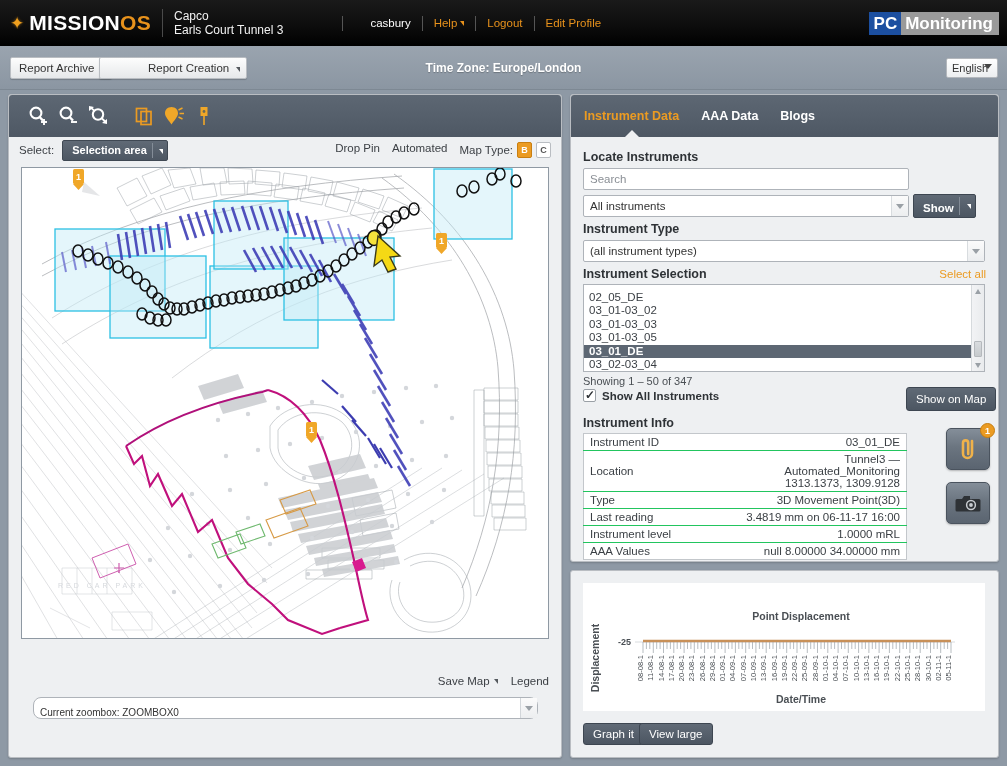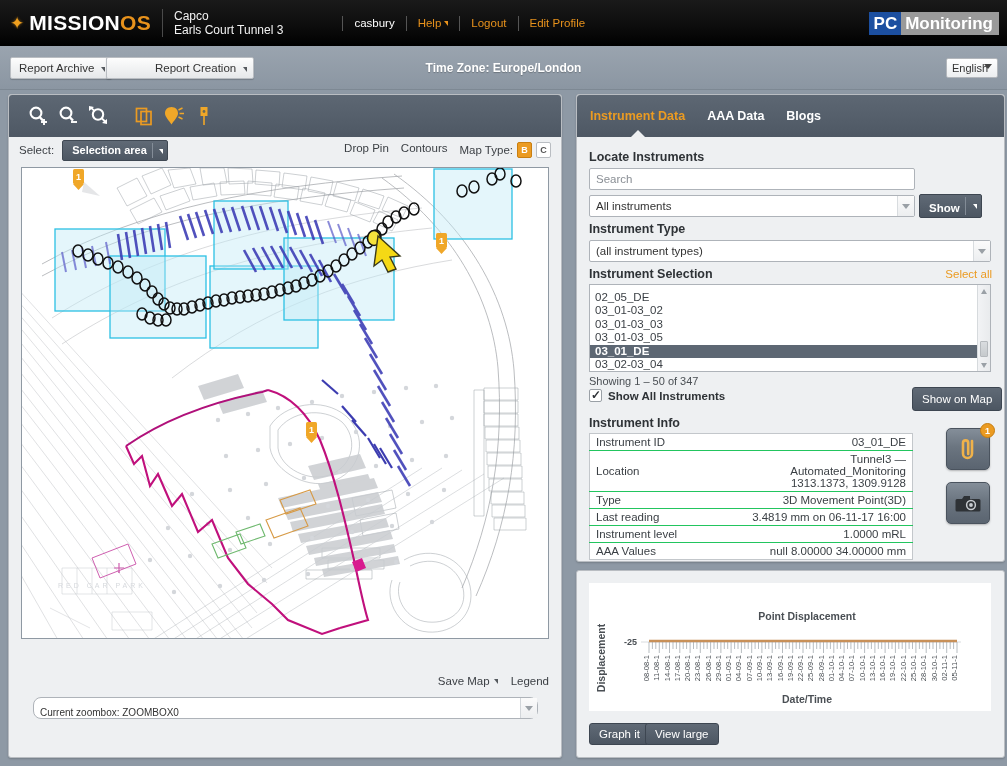--- a/index.html
+++ b/index.html
@@ -30,21 +30,21 @@
   .vdiv { width: 1px; height: 28px; background: #4a4a4a; margin: 0 11px; }
   .project { color: #f2f2f2; line-height: 14px; font-size: 12px; }
   .project .p1 { display: block; }
   .project .p2 { display: block; }
 
   .hdr-links {
     display: flex; align-items: center; margin-left: 48px; gap: 0;
     font-size: 11.5px;
   }
   .hdr-links .sep { width: 1px; height: 15px; background: #555; margin: 0 11px; }
-  .user { color: #ffffff; }
+  .user { color: #ffffff; margin-left: 16px; }
   .hlink { color: #e8921c; text-decoration: none; cursor: pointer; }
   .caret-s {
     display: inline-block; width: 0; height: 0; margin-left: 3px;
     border-left: 4px solid transparent; border-top: 5px solid #e8921c;
     vertical-align: 1px;
   }
 
   .pclogo {
     position: absolute; right: 8px; top: 12px; height: 23px;
     display: flex; align-items: stretch; font-size: 17px; font-weight: bold;
@@ -68,21 +68,21 @@
     border: 1px solid #b9bdc2; border-radius: 2px;
     font-size: 11.5px; color: #333; padding: 0 17px 0 8px;
     display: flex; align-items: center; cursor: pointer;
     box-shadow: 0 1px 1px rgba(0,0,0,.18);
   }
   .mbtn .cd {
     position: absolute; right: 6px; top: 9px; width: 0; height: 0;
     border-left: 4px solid transparent; border-top: 5px solid #55595e;
   }
   #rep-archive { left: 10px; }
-  #rep-creation { left: 106px; padding-left: 48px; }
+  #rep-creation { left: 99px; padding-left: 48px; }
   .tz {
     position: absolute; left: 0; top: 0; width: 1007px; height: 44px;
     display: flex; align-items: center; justify-content: center;
     color: #ffffff; font-weight: bold; font-size: 12px;
     text-shadow: 0 1px 1px rgba(0,0,0,.25);
     pointer-events: none;
   }
   .langsel {
     position: absolute; right: 9px; top: 12px; width: 52px; height: 20px;
     background: linear-gradient(180deg,#fff 0%,#eceef0 100%);
@@ -171,21 +171,20 @@
   .zoombox .zcd i {
     width: 0; height: 0; border-left: 4px solid transparent;
     border-right: 4px solid transparent; border-top: 5px solid #9aa0a6; display: block;
   }
 
   
   .rpanel {
     position: absolute; left: 570px; width: 429px;
     background: #eef0f2; border: 1px solid #b9bdc2; border-radius: 3px;
     box-shadow: 0 1px 2px rgba(0,0,0,.18);
-    margin-left: 6px;
   }
   #panel-top { top: 94px; height: 468px; }
   #panel-chart { top: 570px; height: 188px; }
 
   .tabs {
     position: absolute; left: 0; top: 0; width: 427px; height: 42px;
     background: linear-gradient(180deg,#5d6773 0%, #4e5864 100%);
     border-radius: 3px 3px 0 0; display: flex; align-items: center; padding-left: 13px; gap: 22px;
   }
   .tab { font-size: 12.5px; font-weight: bold; color: #ffffff; cursor: pointer; position: relative; }
@@ -402,21 +401,21 @@
 
   <div class="selrow">
     <span class="lbl">Select:</span>
     <div class="selarea">
       <span>Selection area</span>
       <i class="bar"></i>
         <i class="cd3"></i>
     </div>
     <div class="selright">
       <span class="lk">Drop Pin</span>
-      <span class="lk">Contours</span>
+      <span class="lk">Automated</span>
       <span class="mtype">
         <span>Map Type:</span>
         <span class="mtbtn on">B</span>
         <span class="mtbtn">C</span>
       </span>
     </div>
   </div>
 
   <div class="mapcanvas">
     <svg width="528" height="472" viewBox="0 0 528 472">

